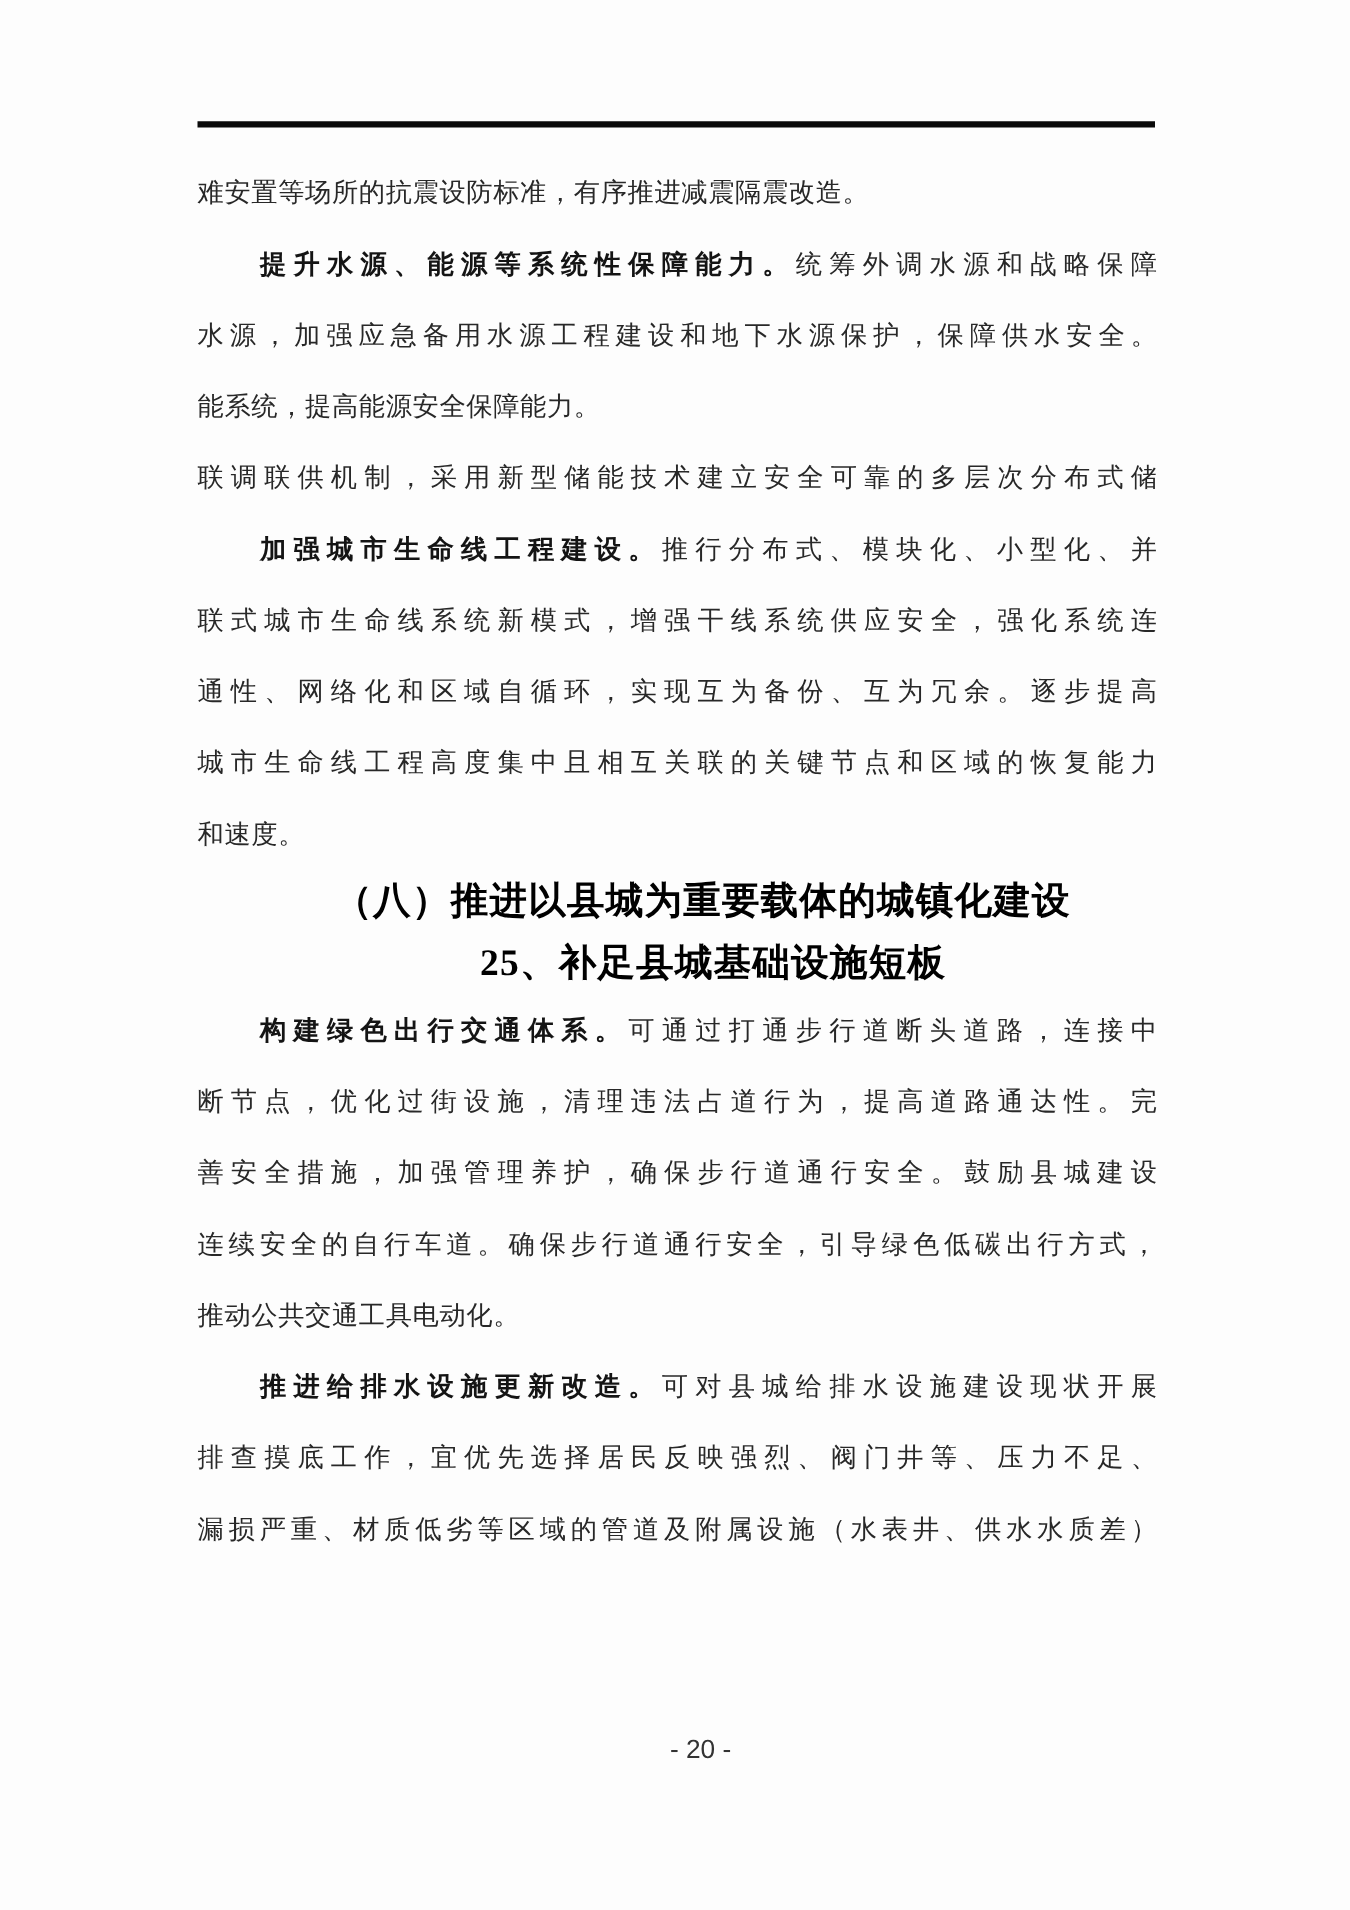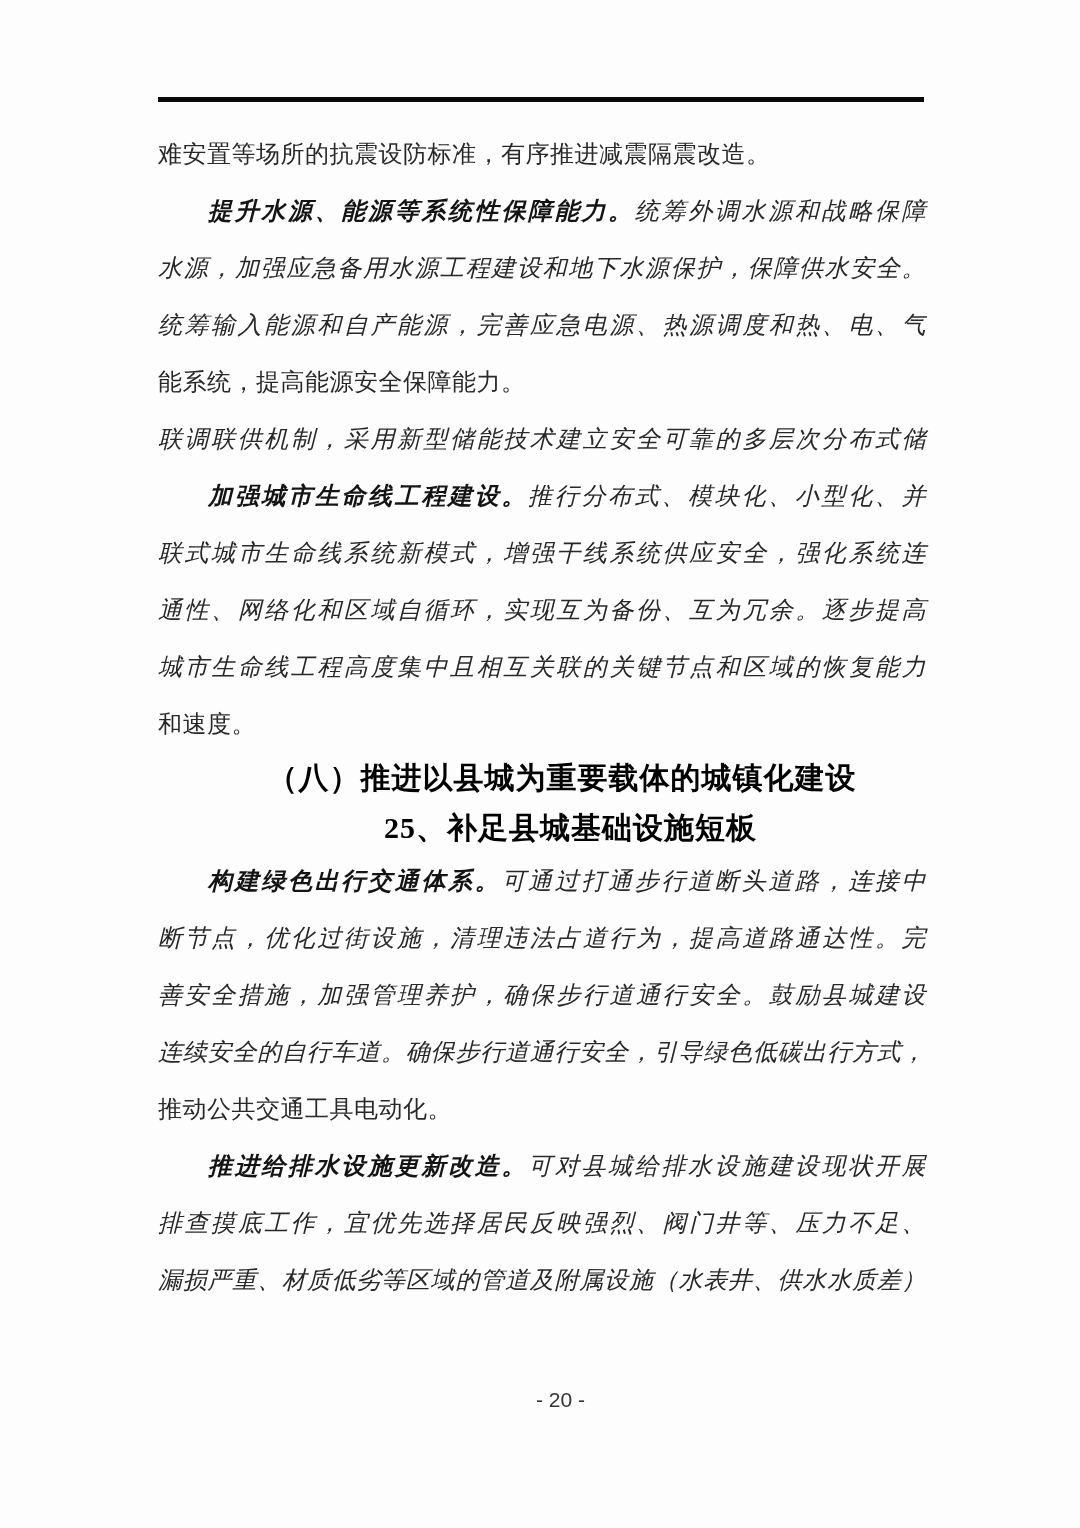--- a/index.html
+++ b/index.html
@@ -29,27 +29,27 @@
     height: 5px;
     background: var(--rule);
   }
   .content {
     position: absolute;
     left: 158px;
     top: 126px;
     width: 768px;
   }
   .line {
-    font-size: 24px;
+    font-size: 21px;
     line-height: 57px;
     height: 57px;
     text-align: justify;
     letter-spacing: 0.5px;
   }
-  .line.stretch { text-align-last: justify; font-style: italic; }
+  .line.stretch { text-align-last: justify; }
   .line.indent { text-indent: 50px; }
   .bold-run { font-weight: bold; color: #141414; }
   .heading {
     font-weight: bold;
     color: var(--heading);
     font-size: 30px;
     line-height: 50px;
     height: 50px;
     letter-spacing: 1px;
     text-align: center;
@@ -70,21 +70,20 @@
 </style>
 </head>
 <body>
 
 <div class="page">
   <div class="top-rule"></div>
   <div class="content">
       <div class="line"><span class="text-run">难安置等场所的抗震设防标准，有序推进减震隔震改造。</span></div>
       <div class="line stretch indent"><span class="bold-run">提升水源、能源等系统性保障能力。</span><span class="text-run">统筹外调水源和战略保障</span></div>
       <div class="line stretch"><span class="text-run">水源，加强应急备用水源工程建设和地下水源保护，保障供水安全。</span></div>
-      <div class="line stretch"><span class="text-run">统筹输入能源和自产能源，完善应急电源、热源调度和热、电、气</span></div>
       <div class="line"><span class="text-run">能系统，提高能源安全保障能力。</span></div>
       <div class="line stretch"><span class="text-run">联调联供机制，采用新型储能技术建立安全可靠的多层次分布式储</span></div>
       <div class="line stretch indent"><span class="bold-run">加强城市生命线工程建设。</span><span class="text-run">推行分布式、模块化、小型化、并</span></div>
       <div class="line stretch"><span class="text-run">联式城市生命线系统新模式，增强干线系统供应安全，强化系统连</span></div>
       <div class="line stretch"><span class="text-run">通性、网络化和区域自循环，实现互为备份、互为冗余。逐步提高</span></div>
       <div class="line stretch"><span class="text-run">城市生命线工程高度集中且相互关联的关键节点和区域的恢复能力</span></div>
       <div class="line"><span class="text-run">和速度。</span></div>
       <div class="heading h1">（八）推进以县城为重要载体的城镇化建设</div>
       <div class="heading h2">25、补足县城基础设施短板</div>
       <div class="line stretch indent"><span class="bold-run">构建绿色出行交通体系。</span><span class="text-run">可通过打通步行道断头道路，连接中</span></div>

